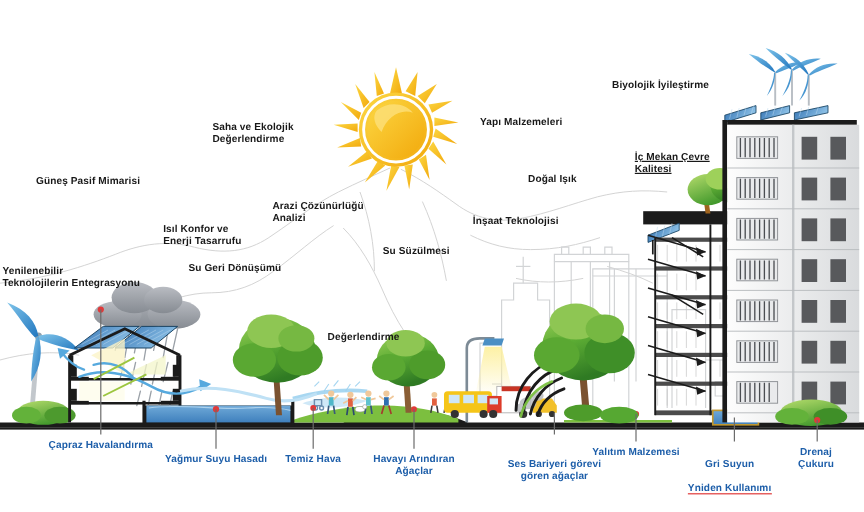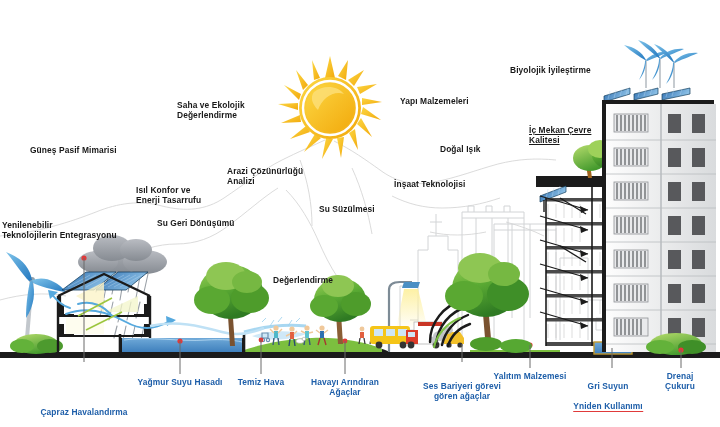--- a/index.html
+++ b/index.html
@@ -580,21 +580,21 @@
 Analizi</div>
   <div class="lbl lbl-top" style="left:319px;top:205px;">Su Süzülmesi</div>
   <div class="lbl lbl-top" style="left:400px;top:97px;">Yapı Malzemeleri</div>
   <div class="lbl lbl-top" style="left:440px;top:145px;">Doğal Işık</div>
   <div class="lbl lbl-top" style="left:394px;top:180px;">İnşaat Teknolojisi</div>
   <div class="lbl lbl-top" style="left:510px;top:66px;">Biyolojik İyileştirme</div>
   <div class="lbl lbl-top" style="left:529px;top:126px;text-decoration:underline;">İç Mekan Çevre
 Kalitesi</div>
   <div class="lbl lbl-top" style="left:273px;top:276px;">Değerlendirme</div>
 
-  <div class="lbl lbl-bot ctr" style="left:84px;top:366px;margin-top:42px;">Çapraz Havalandırma</div>
+  <div class="lbl lbl-bot ctr" style="left:84px;top:366px;">Çapraz Havalandırma</div>
   <div class="lbl lbl-bot ctr" style="left:180px;top:378px;">Yağmur Suyu Hasadı</div>
   <div class="lbl lbl-bot ctr" style="left:261px;top:378px;">Temiz Hava</div>
   <div class="lbl lbl-bot ctr" style="left:345px;top:378px;">Havayı Arındıran
 Ağaçlar</div>
   <div class="lbl lbl-bot ctr" style="left:462px;top:366px;margin-top:16px;">Ses Bariyeri görevi
 gören ağaçlar</div>
   <div class="lbl lbl-bot ctr" style="left:530px;top:372px;">Yalıtım Malzemesi</div>
   <div class="lbl lbl-bot ctr" style="left:680px;top:372px;">Drenaj Çukuru</div>
 
   <div class="lbl lbl-bot ctr" style="left:608px;top:372px;">

